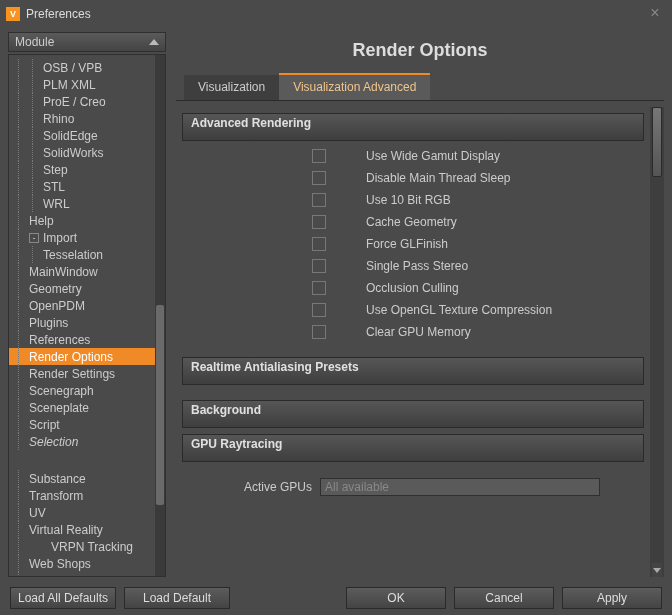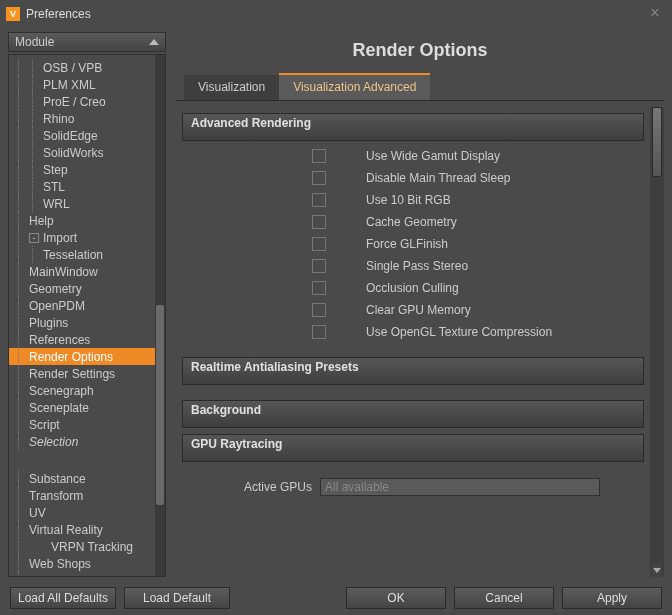--- a/index.html
+++ b/index.html
@@ -246,25 +246,25 @@
             <div class="chk-row">
                 <span class="chk"></span>
                 <span class="chk-label">Single Pass Stereo</span>
               </div>
             <div class="chk-row">
                 <span class="chk"></span>
                 <span class="chk-label">Occlusion Culling</span>
               </div>
             <div class="chk-row">
                 <span class="chk"></span>
+                <span class="chk-label">Use OpenGL Texture Compression</span>
+              </div>
+            <div class="chk-row">
+                <span class="chk"></span>
                 <span class="chk-label">Clear GPU Memory</span>
-              </div>
-            <div class="chk-row">
-                <span class="chk"></span>
-                <span class="chk-label">Use OpenGL Texture Compression</span>
               </div>
           </div>
 
           <div class="section-hdr">Realtime Antialiasing Presets</div>
 
           <div class="section-hdr" style="margin-top:15px">Background</div>
 
           <div class="section-hdr" style="margin-top:6px">GPU Raytracing</div>
           <div class="section-body">
             <div class="gpu-row">

